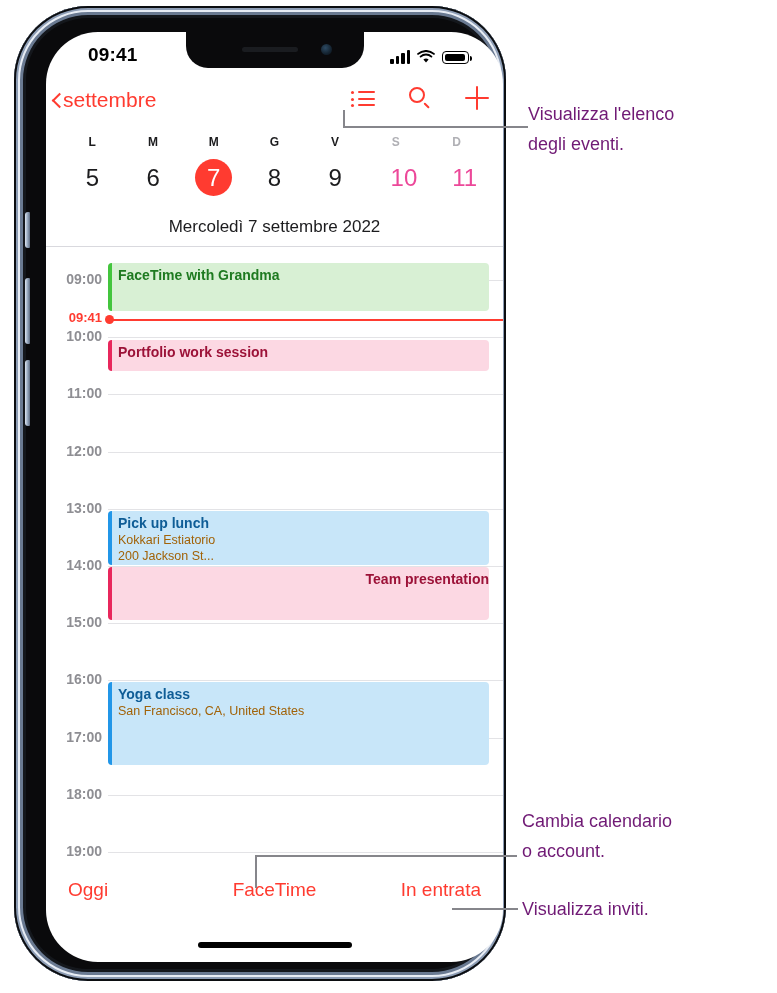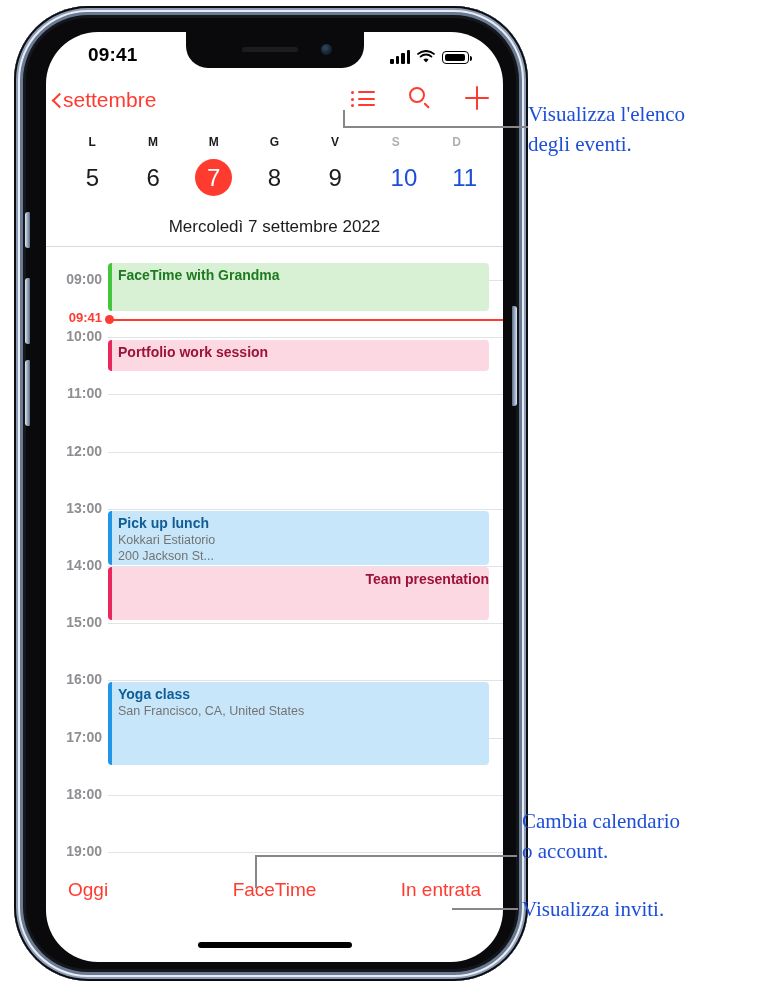--- a/index.html
+++ b/index.html
@@ -23,21 +23,20 @@
     width: 492px;
     height: 975px;
     border-radius: 74px;
     background: #0a0a0c;
     box-shadow:
       inset 0 0 0 2px #0b0d10,
       inset 0 0 0 4px #8c9cb4,
       inset 0 0 0 6px #e8edf5,
       inset 0 0 0 9px #6a7a92,
       inset 0 0 0 12px #14171c;
-    padding-left: 22px;
   }
   #phone-screen {
     position: absolute;
     left: 32px;
     top: 26px;
     width: 457px;
     height: 930px;
     border-radius: 52px;
     background: #ffffff;
     overflow: hidden;
@@ -266,21 +265,21 @@
   }
   .daynum {
     font-size: 24px;
     color: #1c1c1e;
     width: 37px; height: 37px;
     line-height: 37px;
     border-radius: 50%;
     display: inline-block;
     text-align: center;
   }
-  .daynum.weekend { color: #1d4ed8; margin-left: 16px; }
+  .daynum.weekend { color: #ec4899; margin-left: 16px; }
   .daynum.today { background: #ff3b30; color: #fff; }
 
   #selected-date-label {
     position: absolute;
     top: 185px;
     left: 0; right: 0;
     text-align: center;
     font-size: 17px;
     color: #1c1c1e;
   }
@@ -386,21 +385,21 @@
   .ev-green .accent { background: #43c53d; }
   .ev-green .ev-title, .ev-green .ev-sub { color: #1e7a20; }
 
   .ev-pink { background: #fcd8e3; }
   .ev-pink .accent { background: #e8275c; }
   .ev-pink .ev-title, .ev-pink .ev-sub { color: #9c1238; }
 
   .ev-blue { background: #c8e6f9; }
   .ev-blue .accent { background: #2196e8; }
   .ev-blue .ev-title { color: #0f5d96; }
-  .ev-blue .ev-sub { color: #737373; }
+  .ev-blue .ev-sub { color: #a16207; }
 
   
   #bottom-toolbar {
     position: absolute;
     bottom: 52px;
     left: 0; right: 0;
     height: 40px;
     display: flex;
     align-items: center;
   }
@@ -421,24 +420,23 @@
     transform: translateX(-50%);
     width: 154px;
     height: 6px;
     border-radius: 3px;
     background: #000;
   }
 
   
   .callout-text {
     position: absolute;
-    font-size: 21px;
+    font-size: 18px;
     line-height: 30px;
-    color: #1d4ed8;
-    font-family: Liberation Serif, serif;
+    color: #701a75;
   }
   .leader {
     position: absolute;
     background: #86868b;
     z-index: 40;
   }
   .leader-h { height: 2px; }
   .leader-v { width: 2px; }
 </style>
 </head>

